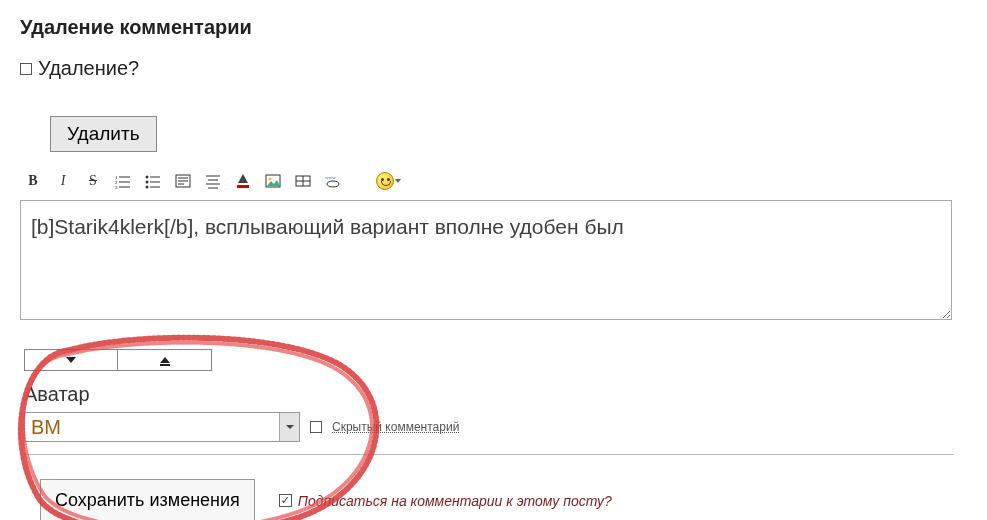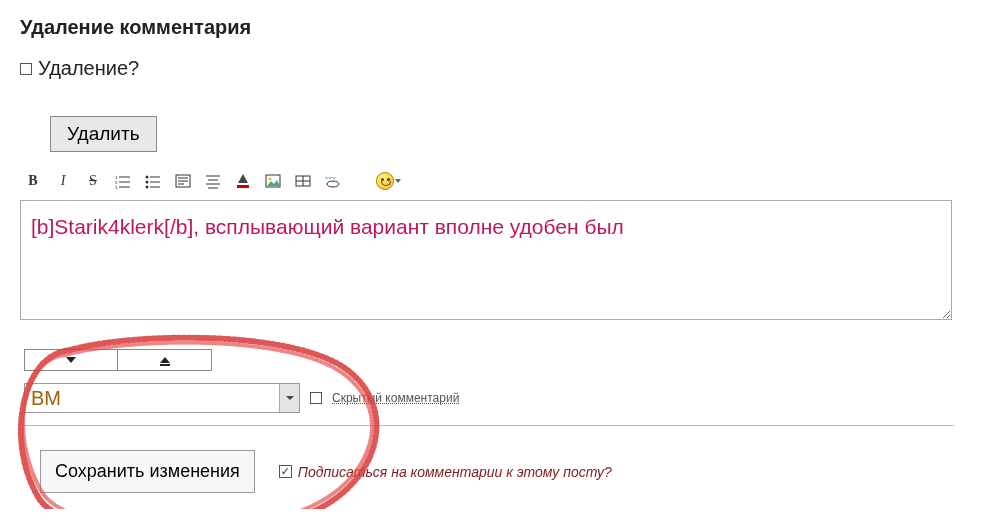--- a/index.html
+++ b/index.html
@@ -89,21 +89,21 @@
     border-top: 4px solid #666;
   }
   textarea.editor {
     width: 932px;
     height: 120px;
     font-size: 21px;
     font-family: Arial, Helvetica, sans-serif;
     padding: 14px 10px;
     border: 1px solid #aaa;
     resize: vertical;
-    color: #be185d;
+    color: #404040;
   }
   .annotation-wrap {
     position: relative;
     margin-top: 20px;
     padding-top: 4px;
   }
   .red-circle {
     position: absolute;
     top: -20px;
     left: -10px;
@@ -238,21 +238,21 @@
     font-size: 14px;
     color: #7f1d1d;
   }
   svg.tb-svg { width: 16px; height: 16px; }
 </style>
 </head>
 <body>
 
 
 
-<div class="title">Удаление комментария</div>
+<div class="title">Удаление комментарии</div>
 
 <div class="delete-row">
   <span class="cb"></span>
   <span class="delete-label">Удаление?</span>
 </div>
 <div class="delete-btn-wrap">
   <button class="delete-btn">Удалить</button>
 </div>
 
 <div class="toolbar">
@@ -338,20 +338,21 @@
 
   <div class="arrows-row">
     <div class="arrow-cell">
       <span class="tri-down"></span>
     </div>
     <div class="arrow-cell">
       <span class="tri-up eject"></span>
     </div>
   </div>
 
+  <div class="avatar-label">Аватар</div>
 
   <div class="avatar-row">
     <div class="avatar-select">
       <span class="sel-text">ВМ</span>
       <span class="sel-btn">
         <span class="mini-tri"></span>
       </span>
     </div>
     <span class="cb" style="width:12px;height:12px;border:1px solid #555;display:inline-block"></span>
     <span class="hidden-label">Скрытый комментарий</span>

